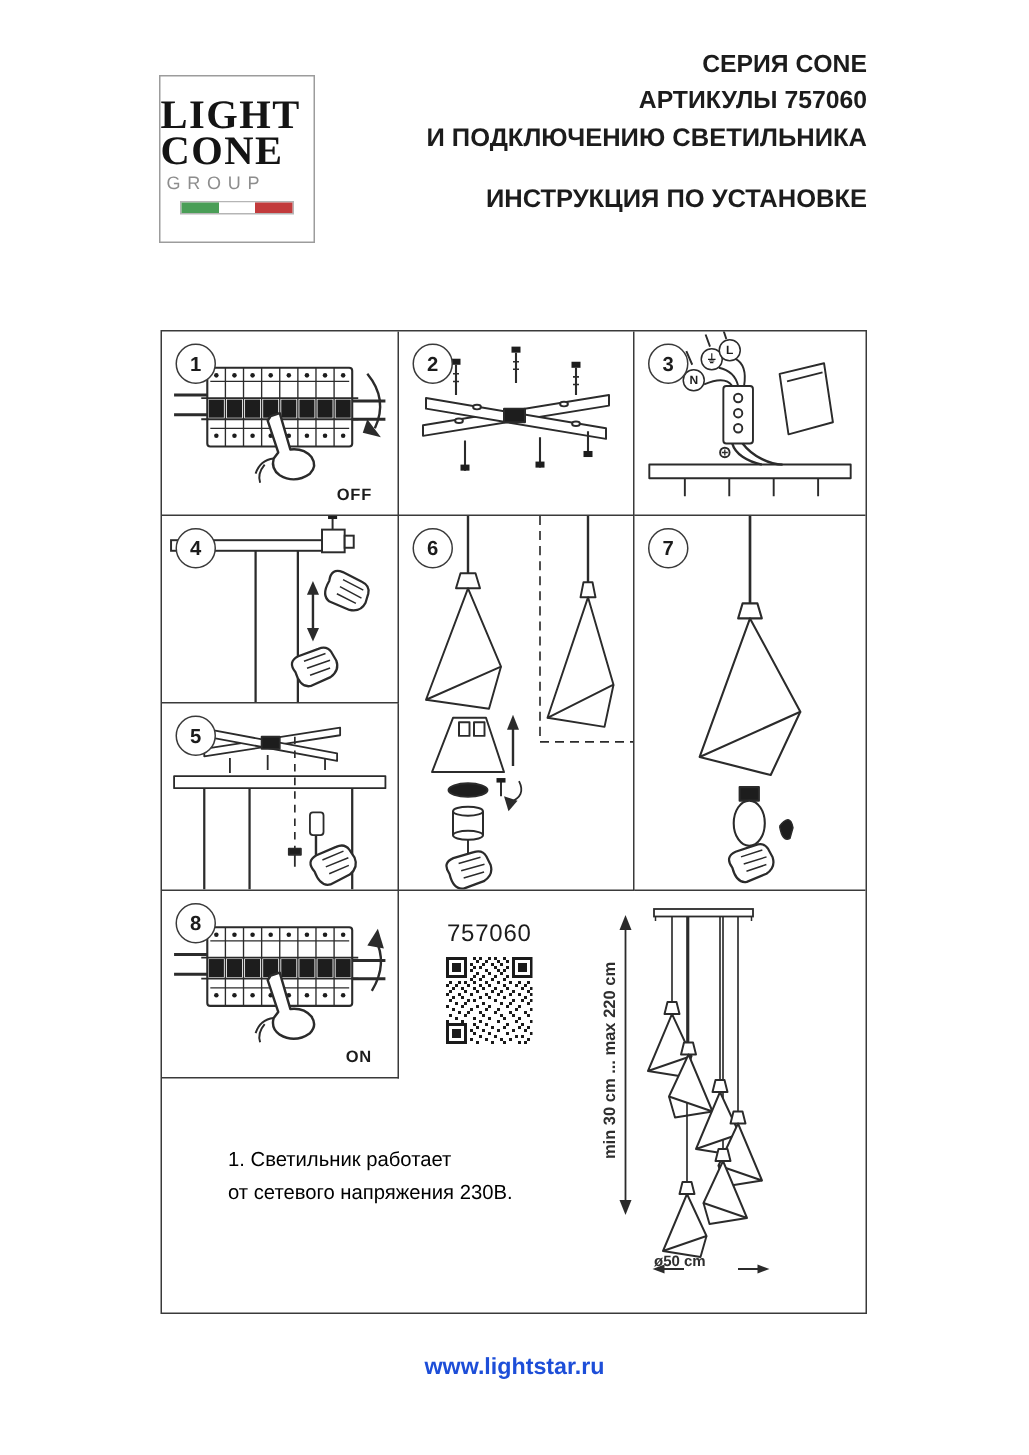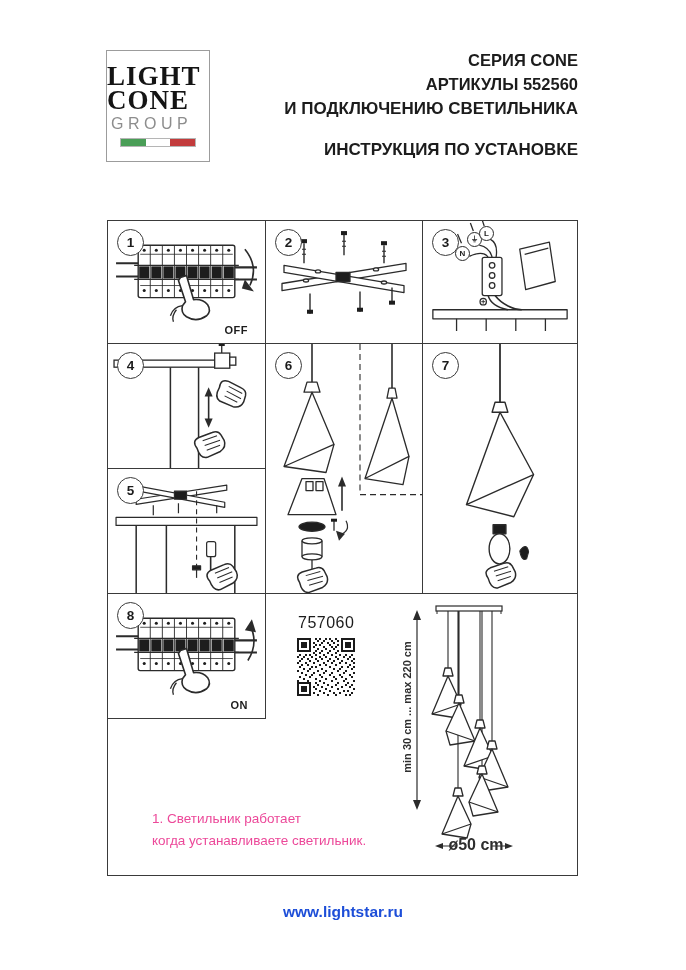--- a/index.html
+++ b/index.html
@@ -7,24 +7,24 @@
     width:686px;height:970px;background:#ffffff;position:relative;
     font-family:"Liberation Sans",sans-serif;color:#1c1c1c;overflow:hidden;
   }
   
   .logo-box{
     position:absolute;left:106px;top:50px;width:104px;height:112px;
     border:1px solid #9c9c9c;box-sizing:border-box;text-align:left;padding-top:13px;
     background:#fff;
   }
   .logo-word{font-family:"Liberation Serif",serif;font-weight:700;font-size:27px;line-height:24px;letter-spacing:1px;color:#141414;}
-  .logo-group{font-size:16px;letter-spacing:4.5px;color:#8d8d8d;margin-top:3px;text-indent:4px;}
+  .logo-group{font-size:12px;letter-spacing:4.5px;color:#8d8d8d;margin-top:3px;text-indent:4px;}
   .flag{width:74px;height:7px;margin:5px auto 0;border:1px solid #b5b5b5;display:flex;box-sizing:content-box;}
   .flag span{flex:1;height:100%;}
-  .header-text{position:absolute;right:108px;top:48px;text-align:right;}
+  .header-text{position:absolute;right:108px;top:31px;text-align:right;}
   .hd-series{font-size:16.5px;font-weight:700;line-height:24px;}
   .hd-article{font-size:16.5px;font-weight:700;line-height:24px;}
   .hd-title{font-size:17px;font-weight:700;line-height:25px;}
   .hd-title.first{margin-top:16px;}
   
   .grid{
     position:absolute;left:107px;top:220px;width:471px;height:656px;
     display:grid;grid-template-columns:158px 157px 1fr;grid-template-rows:123px 125px 125px 1fr;
     border:1.4px solid #3a3a3a;box-sizing:border-box;
   }
@@ -40,27 +40,27 @@
   }
   .art{position:absolute;left:0;top:0;width:100%;height:100%;}
   .switch-label{position:absolute;right:17px;bottom:7px;font-size:11px;font-weight:700;letter-spacing:0.5px;}
   .wire-badge{
     position:absolute;width:13px;height:13px;border:1.2px solid #2b2b2b;border-radius:50%;
     display:flex;align-items:center;justify-content:center;font-size:8px;font-weight:700;background:#fff;z-index:2;
   }
   
   .prod-article{position:absolute;left:190px;top:20px;font-size:16px;font-weight:400;letter-spacing:0.5px;}
   .qr{position:absolute;left:189px;top:44px;width:58px;height:58px;}
-  .notes{position:absolute;left:44px;top:168px;font-size:13.5px;line-height:21.5px;color:#ec4899;margin-top:46px;}
+  .notes{position:absolute;left:44px;top:168px;font-size:13.5px;line-height:21.5px;color:#000000;}
   .pendant{position:absolute;left:296px;top:4px;width:175px;height:262px;}
   .height-label{
     position:absolute;left:224px;top:107px;width:150px;text-align:center;
     font-size:11px;font-weight:700;transform:rotate(-90deg);white-space:nowrap;color:#2e2e2e;
   }
-  .dia-label{position:absolute;left:328px;top:242px;width:80px;text-align:center;font-size:16px;font-weight:700;color:#2e2e2e;}
+  .dia-label{position:absolute;left:328px;top:242px;width:80px;text-align:left;font-size:10px;font-weight:700;color:#2e2e2e;}
   
   .footer{position:absolute;left:0;right:0;top:903px;text-align:center;font-size:15.5px;font-weight:700;color:#1d4ed8;}
   svg{display:block;}
 </style>
 </head>
 <body>
 
 <svg width="0" height="0" style="position:absolute" aria-hidden="true">
   <defs>
     <g id="hand" fill="#ffffff" stroke="#2b2b2b" stroke-width="1.5" stroke-linejoin="round">
@@ -122,21 +122,21 @@
   <div class="logo-word">CONE</div>
   <div class="logo-group">GROUP</div>
   <div class="flag">
     <span style="background:#4a9e57"></span>
       <span style="background:#ffffff"></span>
       <span style="background:#c23b3c"></span>
   </div>
 </div>
 <div class="header-text">
   <div class="hd-series">СЕРИЯ CONE</div>
-  <div class="hd-article">АРТИКУЛЫ 552560</div>
+  <div class="hd-article">АРТИКУЛЫ 757060</div>
   <div class="hd-title">И ПОДКЛЮЧЕНИЮ СВЕТИЛЬНИКА</div>
   <div class="hd-title first">ИНСТРУКЦИЯ ПО УСТАНОВКЕ</div>
 </div>
 
 <div class="grid">
 
   <section class="panel p1">
     <div class="badge">1</div>
     <svg class="art" viewBox="0 0 156 121" preserveAspectRatio="none">
       <use href="#breaker"></use>
@@ -321,21 +321,21 @@
         <path d="M9 0h1v1h-1z M11 0h1v1h-1z M14 0h1v1h-1z M16 0h1v1h-1z M19 0h1v1h-1z M10 1h1v1h-1z M13 1h1v1h-1z M17 1h1v1h-1z M20 1h1v1h-1z M8 2h1v1h-1z M12 2h1v1h-1z M15 2h1v1h-1z M18 2h1v1h-1z M9 3h1v1h-1z M11 3h1v1h-1z M16 3h1v1h-1z M20 3h1v1h-1z M8 4h1v1h-1z M13 4h1v1h-1z M17 4h1v1h-1z M19 4h1v1h-1z M10 5h1v1h-1z M14 5h1v1h-1z M18 5h1v1h-1z M9 6h1v1h-1z M12 6h1v1h-1z M16 6h1v1h-1z M20 6h1v1h-1z M8 7h1v1h-1z M11 7h1v1h-1z M15 7h1v1h-1z M19 7h1v1h-1z"></path>
         <path d="M1 8h1v1h-1z M4 8h1v1h-1z M6 8h1v1h-1z M9 8h1v1h-1z M13 8h1v1h-1z M17 8h1v1h-1z M21 8h1v1h-1z M24 8h1v1h-1z M27 8h1v1h-1z M0 9h1v1h-1z M3 9h1v1h-1z M7 9h1v1h-1z M11 9h1v1h-1z M14 9h1v1h-1z M19 9h1v1h-1z M23 9h1v1h-1z M26 9h1v1h-1z M2 10h1v1h-1z M5 10h1v1h-1z M9 10h1v1h-1z M12 10h1v1h-1z M16 10h1v1h-1z M20 10h1v1h-1z M25 10h1v1h-1z M28 10h1v1h-1z M1 11h1v1h-1z M6 11h1v1h-1z M10 11h1v1h-1z M15 11h1v1h-1z M18 11h1v1h-1z M22 11h1v1h-1z M27 11h1v1h-1z"></path>
         <path d="M0 12h1v1h-1z M4 12h1v1h-1z M8 12h1v1h-1z M13 12h1v1h-1z M17 12h1v1h-1z M21 12h1v1h-1z M24 12h1v1h-1z M28 12h1v1h-1z M2 13h1v1h-1z M5 13h1v1h-1z M11 13h1v1h-1z M14 13h1v1h-1z M19 13h1v1h-1z M26 13h1v1h-1z M1 14h1v1h-1z M7 14h1v1h-1z M9 14h1v1h-1z M16 14h1v1h-1z M22 14h1v1h-1z M25 14h1v1h-1z M28 14h1v1h-1z M3 15h1v1h-1z M6 15h1v1h-1z M12 15h1v1h-1z M18 15h1v1h-1z M21 15h1v1h-1z M27 15h1v1h-1z"></path>
         <path d="M0 16h1v1h-1z M5 16h1v1h-1z M10 16h1v1h-1z M14 16h1v1h-1z M20 16h1v1h-1z M24 16h1v1h-1z M2 17h1v1h-1z M8 17h1v1h-1z M13 17h1v1h-1z M17 17h1v1h-1z M23 17h1v1h-1z M28 17h1v1h-1z M4 18h1v1h-1z M7 18h1v1h-1z M11 18h1v1h-1z M16 18h1v1h-1z M21 18h1v1h-1z M26 18h1v1h-1z M1 19h1v1h-1z M6 19h1v1h-1z M12 19h1v1h-1z M18 19h1v1h-1z M22 19h1v1h-1z M27 19h1v1h-1z M3 20h1v1h-1z M9 20h1v1h-1z M14 20h1v1h-1z M19 20h1v1h-1z M24 20h1v1h-1z M0 21h1v1h-1z M5 21h1v1h-1z M11 21h1v1h-1z M17 21h1v1h-1z M23 21h1v1h-1z M28 21h1v1h-1z"></path>
         <path d="M9 22h1v1h-1z M13 22h1v1h-1z M20 22h1v1h-1z M25 22h1v1h-1z M10 23h1v1h-1z M15 23h1v1h-1z M19 23h1v1h-1z M24 23h1v1h-1z M27 23h1v1h-1z M8 24h1v1h-1z M12 24h1v1h-1z M17 24h1v1h-1z M22 24h1v1h-1z M26 24h1v1h-1z M9 25h1v1h-1z M14 25h1v1h-1z M20 25h1v1h-1z M28 25h1v1h-1z M11 26h1v1h-1z M16 26h1v1h-1z M23 26h1v1h-1z M25 26h1v1h-1z M8 27h1v1h-1z M13 27h1v1h-1z M18 27h1v1h-1z M21 27h1v1h-1z M27 27h1v1h-1z M10 28h1v1h-1z M15 28h1v1h-1z M19 28h1v1h-1z M24 28h1v1h-1z M26 28h1v1h-1z"></path>
       </g>
     </svg>
 
     <div class="notes">
       <div>1. Светильник работает</div>
-      <div>когда устанавливаете светильник.</div>
+      <div>от сетевого напряжения 230В.</div>
     </div>
 
     <svg class="pendant" viewBox="0 0 175 262">
       <g stroke="#2b2b2b" fill="none" stroke-width="1.2">
         <rect x="32" y="8" width="66" height="5" fill="#ffffff"></rect>
         <path d="M33 13 v3 M97 13 v3" stroke-width="1"></path>
 
         <path d="M13 18 V206"></path>
         <polygon points="13,12 9,22 17,22" fill="#2b2b2b" stroke="none"></polygon>
         <polygon points="13,212 9,202 17,202" fill="#2b2b2b" stroke="none"></polygon>

